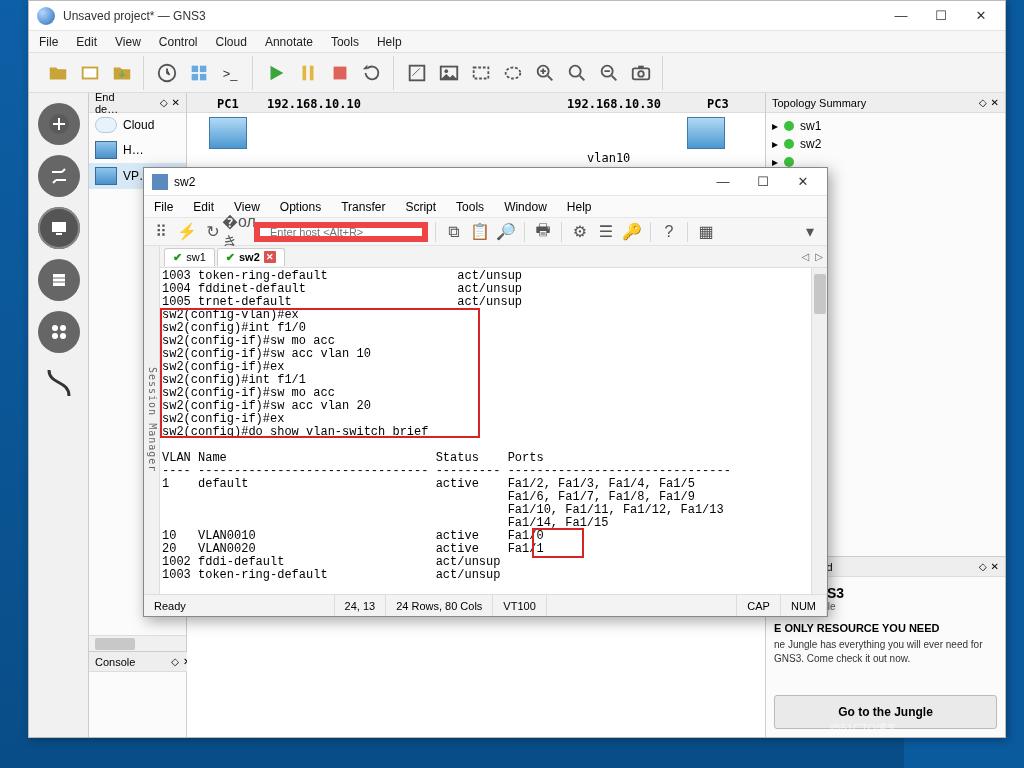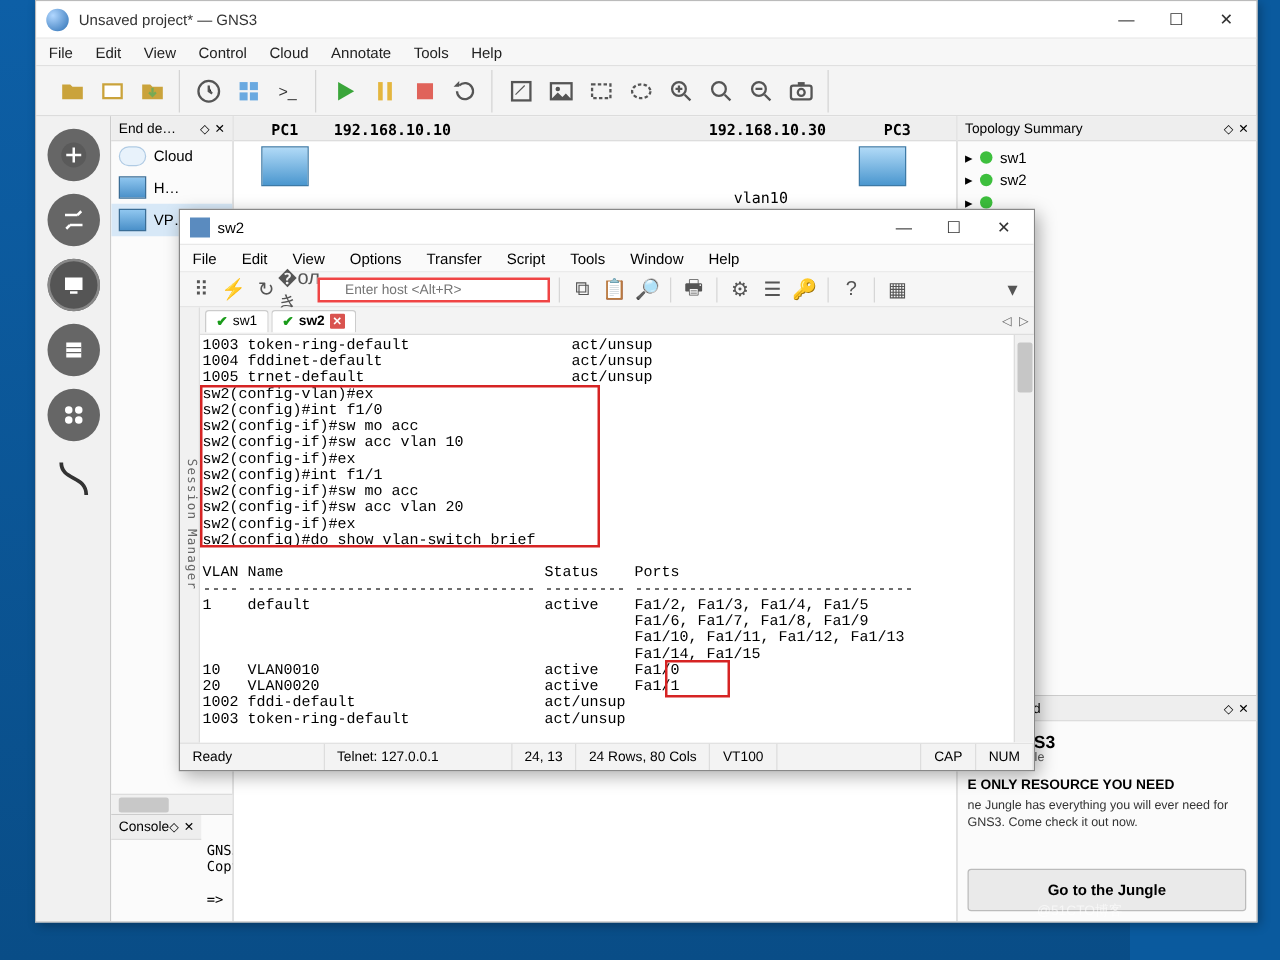--- a/index.html
+++ b/index.html
@@ -27,21 +27,21 @@
 .gns3-toolbar{height:40px;display:flex;align-items:center;padding:0 8px;background:#f4f4f4;border-bottom:1px solid #dcdcdc;gap:2px;}
 .tb-group{display:flex;align-items:center;gap:2px;padding:0 6px;border-right:1px solid #d4d4d4;height:34px;}
 .tb-btn{width:30px;height:30px;display:flex;align-items:center;justify-content:center;border:1px solid transparent;border-radius:3px;}
 .tb-btn svg{width:22px;height:22px;}
 .gns3-body{position:absolute;top:92px;left:0;right:0;bottom:0;display:flex;}
 .device-bar{width:60px;background:#f1f1f1;border-right:1px solid #ccc;display:flex;flex-direction:column;align-items:center;gap:10px;padding-top:10px;}
 .device-bar .dbtn{width:42px;height:42px;border-radius:50%;background:#666;display:flex;align-items:center;justify-content:center;}
 .device-bar .dbtn.sel{background:#555;box-shadow:inset 0 0 0 2px #888;}
 .device-bar .dcable{width:34px;height:40px;display:flex;align-items:center;justify-content:center;}
 .left-panel{width:98px;background:#fbfbfb;border-right:1px solid #ccc;display:flex;flex-direction:column;}
-.panel-title{height:20px;font-size:11px;font-family:SimSun,monospace;padding:3px 6px;background:#eee;border-bottom:1px solid #ddd;display:flex;align-items:center;justify-content:space-between;}
+.panel-title{height:20px;font-size:11px;font-family:SimSun,monospace;padding:3px 6px;background:#eee;border-bottom:1px solid #ddd;display:flex;align-items:center;justify-content:space-between;gap:36px;}
 .panel-title .pc{display:flex;gap:4px;font-size:10px;}
 .node-list{flex:1;overflow:hidden;font-size:12px;}
 .node-item{display:flex;align-items:center;gap:6px;padding:4px 6px;}
 .node-item .cloud-ic{width:22px;height:16px;border-radius:10px;background:#e8f2fb;border:1px solid #b0cbe4;}
 .node-item .pc-ic{width:22px;height:18px;background:linear-gradient(#8fc6ef,#4a90c9);border:1px solid #3a6d96;}
 .hscroll{height:16px;background:#f0f0f0;border-top:1px solid #ddd;position:relative;}
 .hscroll .thumb{position:absolute;left:6px;top:2px;width:40px;height:12px;background:#c8c8c8;border-radius:2px;}
 .console-panel{height:86px;border-top:1px solid #ccc;display:flex;}
 .console-panel .cbody{flex:1;font-family:SimSun,monospace;font-size:11px;padding:4px;white-space:pre;overflow:hidden;margin-top:18px;}
 .main-canvas{flex:1;position:relative;background:#fff;}
@@ -62,21 +62,21 @@
 
 
 .term-win{position:absolute;left:143px;top:167px;width:685px;height:450px;background:#fff;border:1px solid #888;box-shadow:3px 4px 14px rgba(0,0,0,.35);display:flex;flex-direction:column;}
 .term-titlebar{height:28px;display:flex;align-items:center;padding:0 4px 0 8px;background:#fff;border-bottom:1px solid #e8e8e8;}
 .term-titlebar .tic{width:16px;height:16px;background:#5a8bbf;margin-right:6px;}
 .term-titlebar .ttitle{flex:1;font-size:12px;}
 .term-menu{height:22px;display:flex;align-items:center;gap:20px;padding:0 10px;font-size:12px;background:#fafafa;border-bottom:1px solid #e6e6e6;}
 .term-toolbar{height:28px;display:flex;align-items:center;gap:4px;padding:0 6px;background:#f6f6f6;border-bottom:1px solid #e0e0e0;}
 .ttb{width:22px;height:22px;display:flex;align-items:center;justify-content:center;color:#555;}
 .ttb.sep{width:1px;height:20px;background:#d6d6d6;margin:0 3px;}
-.host-input{flex:0 0 140px;height:20px;border:2px solid #ef4444;font-size:11px;color:#999;padding:0 20px;background:#fff;}
+.host-input{flex:0 0 140px;height:20px;border:6px solid #ef4444;font-size:11px;color:#999;padding:0 10px;background:#fff;}
 .term-body{flex:1;display:flex;min-height:0;}
 .session-mgr{width:16px;background:#f1f1f1;border-right:1px solid #ddd;writing-mode:vertical-rl;text-orientation:mixed;font-size:10px;text-align:center;padding:6px 1px;color:#666;font-family:SimSun,monospace;letter-spacing:1px;}
 .term-main{flex:1;display:flex;flex-direction:column;min-width:0;}
 .tab-row{height:22px;display:flex;align-items:center;background:#f3f3f3;border-bottom:1px solid #ddd;padding:0 4px;justify-content:space-between;}
 .tabs{display:flex;gap:2px;}
 .tab{display:flex;align-items:center;gap:4px;padding:2px 8px;font-size:11px;border:1px solid #ccc;background:#fff;border-bottom:none;border-radius:3px 3px 0 0;}
 .tab .chk{color:#1a9b1a;font-weight:bold;}
 .tab.active{font-weight:bold;background:#fff;}
 .tab .x{width:12px;height:12px;background:#d9534f;color:#fff;font-size:9px;display:flex;align-items:center;justify-content:center;border-radius:1px;}
 .tab-nav{display:flex;gap:6px;font-size:10px;color:#666;}
@@ -466,21 +466,20 @@
           <div class="vscroll">
               <div class="vthumb" style="top:6px;height:40px;"></div>
             </div>
           <div class="red-box" style="left:0px;top:40px;width:320px;height:130px;"></div>
           <div class="red-box" style="left:372px;top:260px;width:52px;height:30px;"></div>
         </div>
       </div>
     </div>
     <div class="term-status">
       <div class="cell grow">Ready</div>
-      <div class="cell" style="flex:0 0 150px">Telnet: 127.0.0.1</div>
       <div class="cell">24,  13</div>
       <div class="cell">24 Rows, 80 Cols</div>
       <div class="cell">VT100</div>
       <div class="cell" style="flex:1"></div>
       <div class="cell">CAP</div>
       <div class="cell">NUM</div>
     </div>
   </div>
 
   <div class="watermark">@51CTO博客</div>

